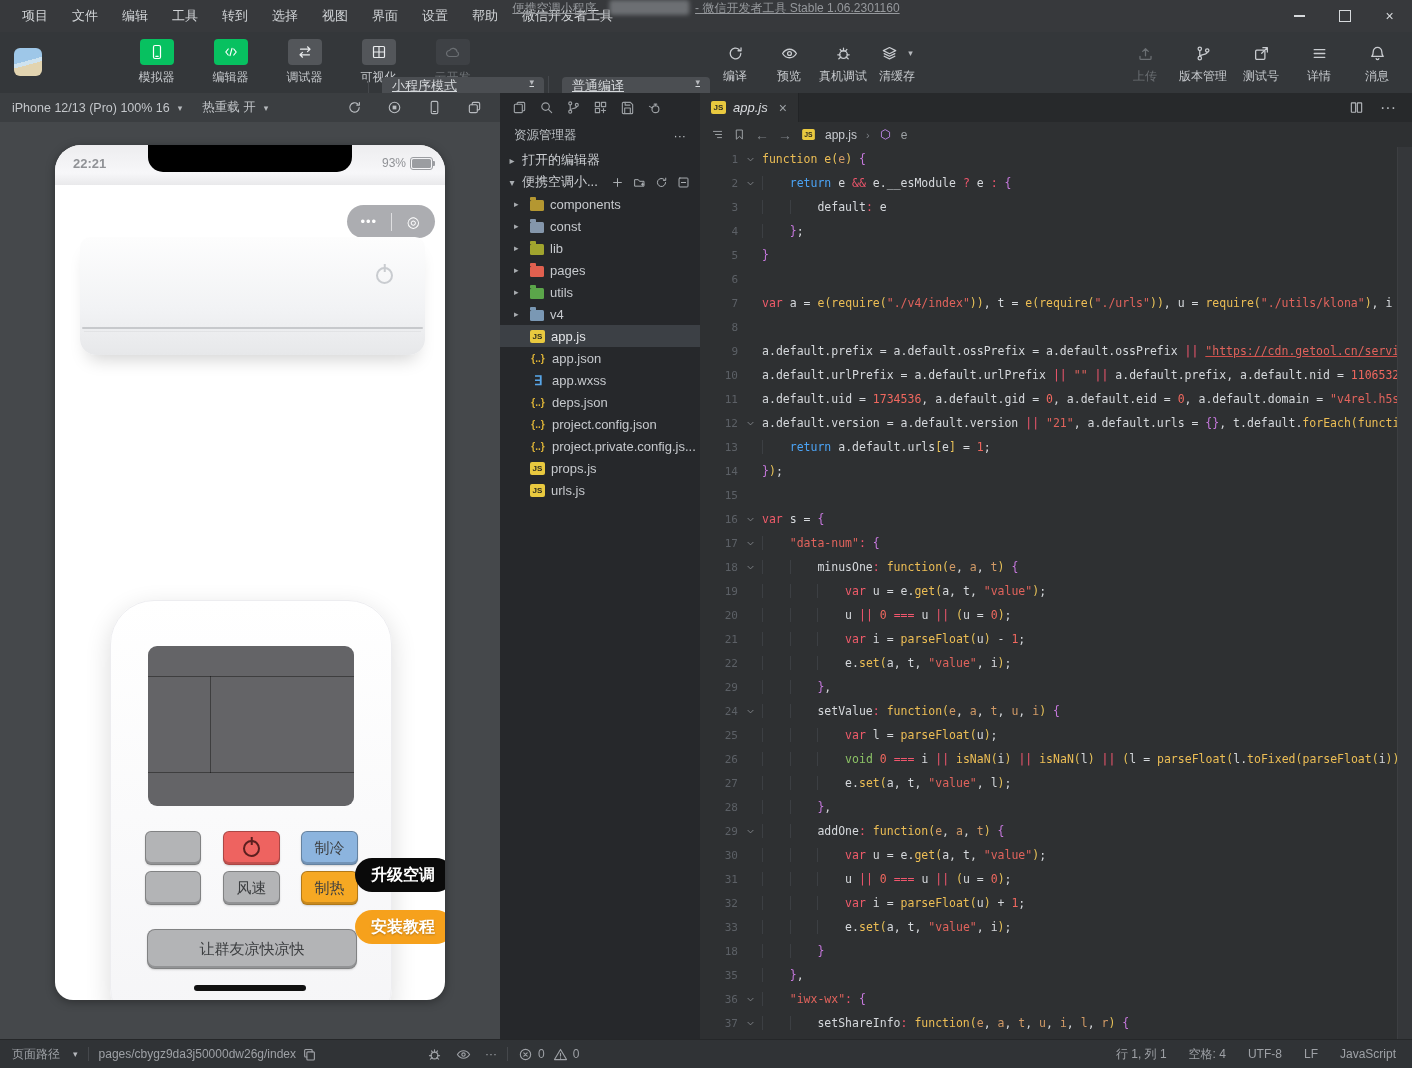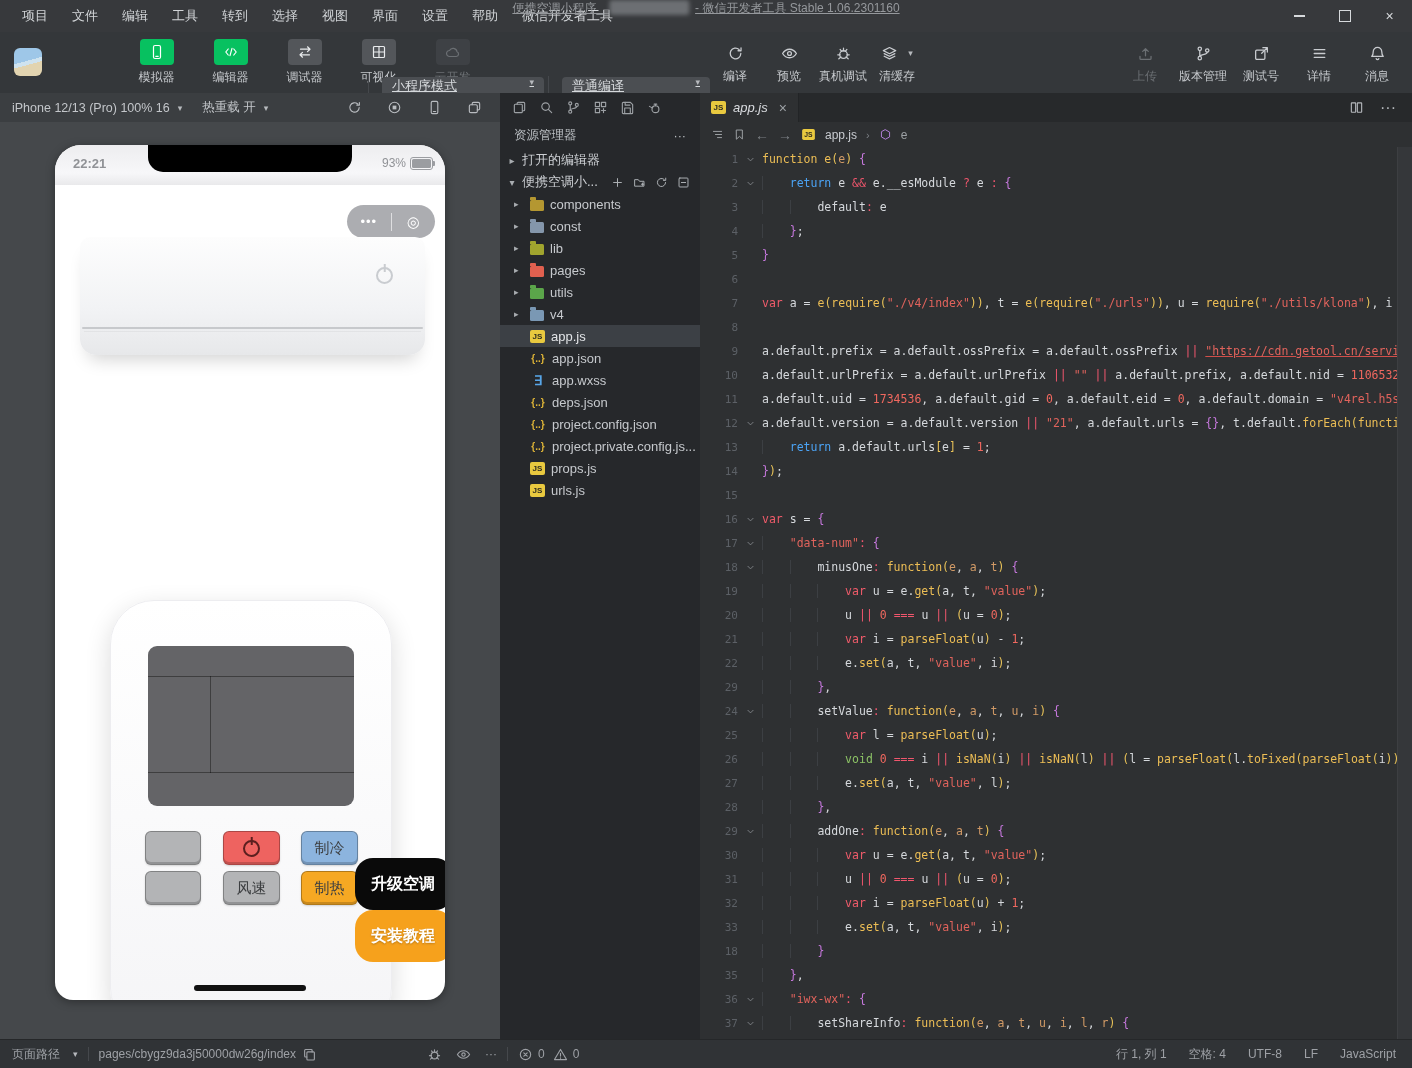--- a/index.html
+++ b/index.html
@@ -78,21 +78,21 @@
   #lcd .h1{position:absolute;left:0;right:0;top:30px;height:1px;background:rgba(0,0,0,.38);}
   #lcd .h2{position:absolute;left:0;right:0;bottom:33px;height:1px;background:rgba(0,0,0,.38);}
   #lcd .v1{position:absolute;left:62px;top:30px;bottom:33px;width:1px;background:rgba(0,0,0,.38);}
   .rbtn{position:absolute;height:32px;border-radius:6px;display:flex;align-items:center;justify-content:center;
         font-size:15px;color:#3d3f41;background:#b3b4b6;border:1px solid rgba(0,0,0,.28);
         box-shadow:inset 0 -2px 0 rgba(0,0,0,.18),0 1px 2px rgba(0,0,0,.15);cursor:pointer;}
   .rbtn.red{background:#ee6360;color:#5c1f1f;}
   .rbtn.blue{background:#8cb4de;}
   .rbtn.orange{background:#f6a823;}
   #rwide{position:absolute;left:36px;top:328px;width:208px;height:38px;border-radius:8px;font-size:15px;}
-  .pill{position:absolute;right:-8px;height:52px;border-radius:18px;display:flex;align-items:center;
+  .pill{position:absolute;right:-8px;height:34px;border-radius:18px;display:flex;align-items:center;
         padding:0 18px 0 16px;font-size:16px;font-weight:bold;color:#fff;cursor:pointer;z-index:5;
         text-shadow:0 1px 2px rgba(0,0,0,.25);}
   #pill-upgrade{top:713px;background:#0a0a0a;}
   #pill-tutorial{top:765px;background:#f6a11c;}
   #homebar{position:absolute;left:50%;bottom:9px;transform:translateX(-50%);width:112px;height:6px;background:#111;border-radius:3px;}
   
   #explorer{position:absolute;top:93px;left:500px;width:200px;bottom:28px;background:#26282b;border-right:1px solid #1f2124;}
   #explorer-strip{height:29px;display:flex;align-items:center;gap:12px;padding:0 12px;color:#9da1a5;}
   #explorer-strip .sico{cursor:pointer;}
   #explorer-header{height:27px;display:flex;align-items:center;justify-content:space-between;
@@ -394,20 +394,21 @@
           <span class="v1"></span>
         </div>
         <div class="rbtn" style="left:34px;top:230px;width:54px"></div>
         <div class="rbtn red" style="left:112px;top:230px;width:55px">
           <span class="power-ico"></span>
         </div>
         <div class="rbtn blue" style="left:190px;top:230px;width:55px">制冷</div>
         <div class="rbtn" style="left:34px;top:270px;width:54px"></div>
         <div class="rbtn" style="left:112px;top:270px;width:55px">风速</div>
         <div class="rbtn orange" style="left:190px;top:270px;width:55px">制热</div>
+        <div class="rbtn" id="rwide">让群友凉快凉快</div>
       </div>
 
       <div class="pill" id="pill-upgrade">升级空调</div>
       <div class="pill" id="pill-tutorial">安装教程</div>
       <div id="homebar"></div>
     </div>
   </div>
 
   <div id="explorer">
     <div id="explorer-strip">

